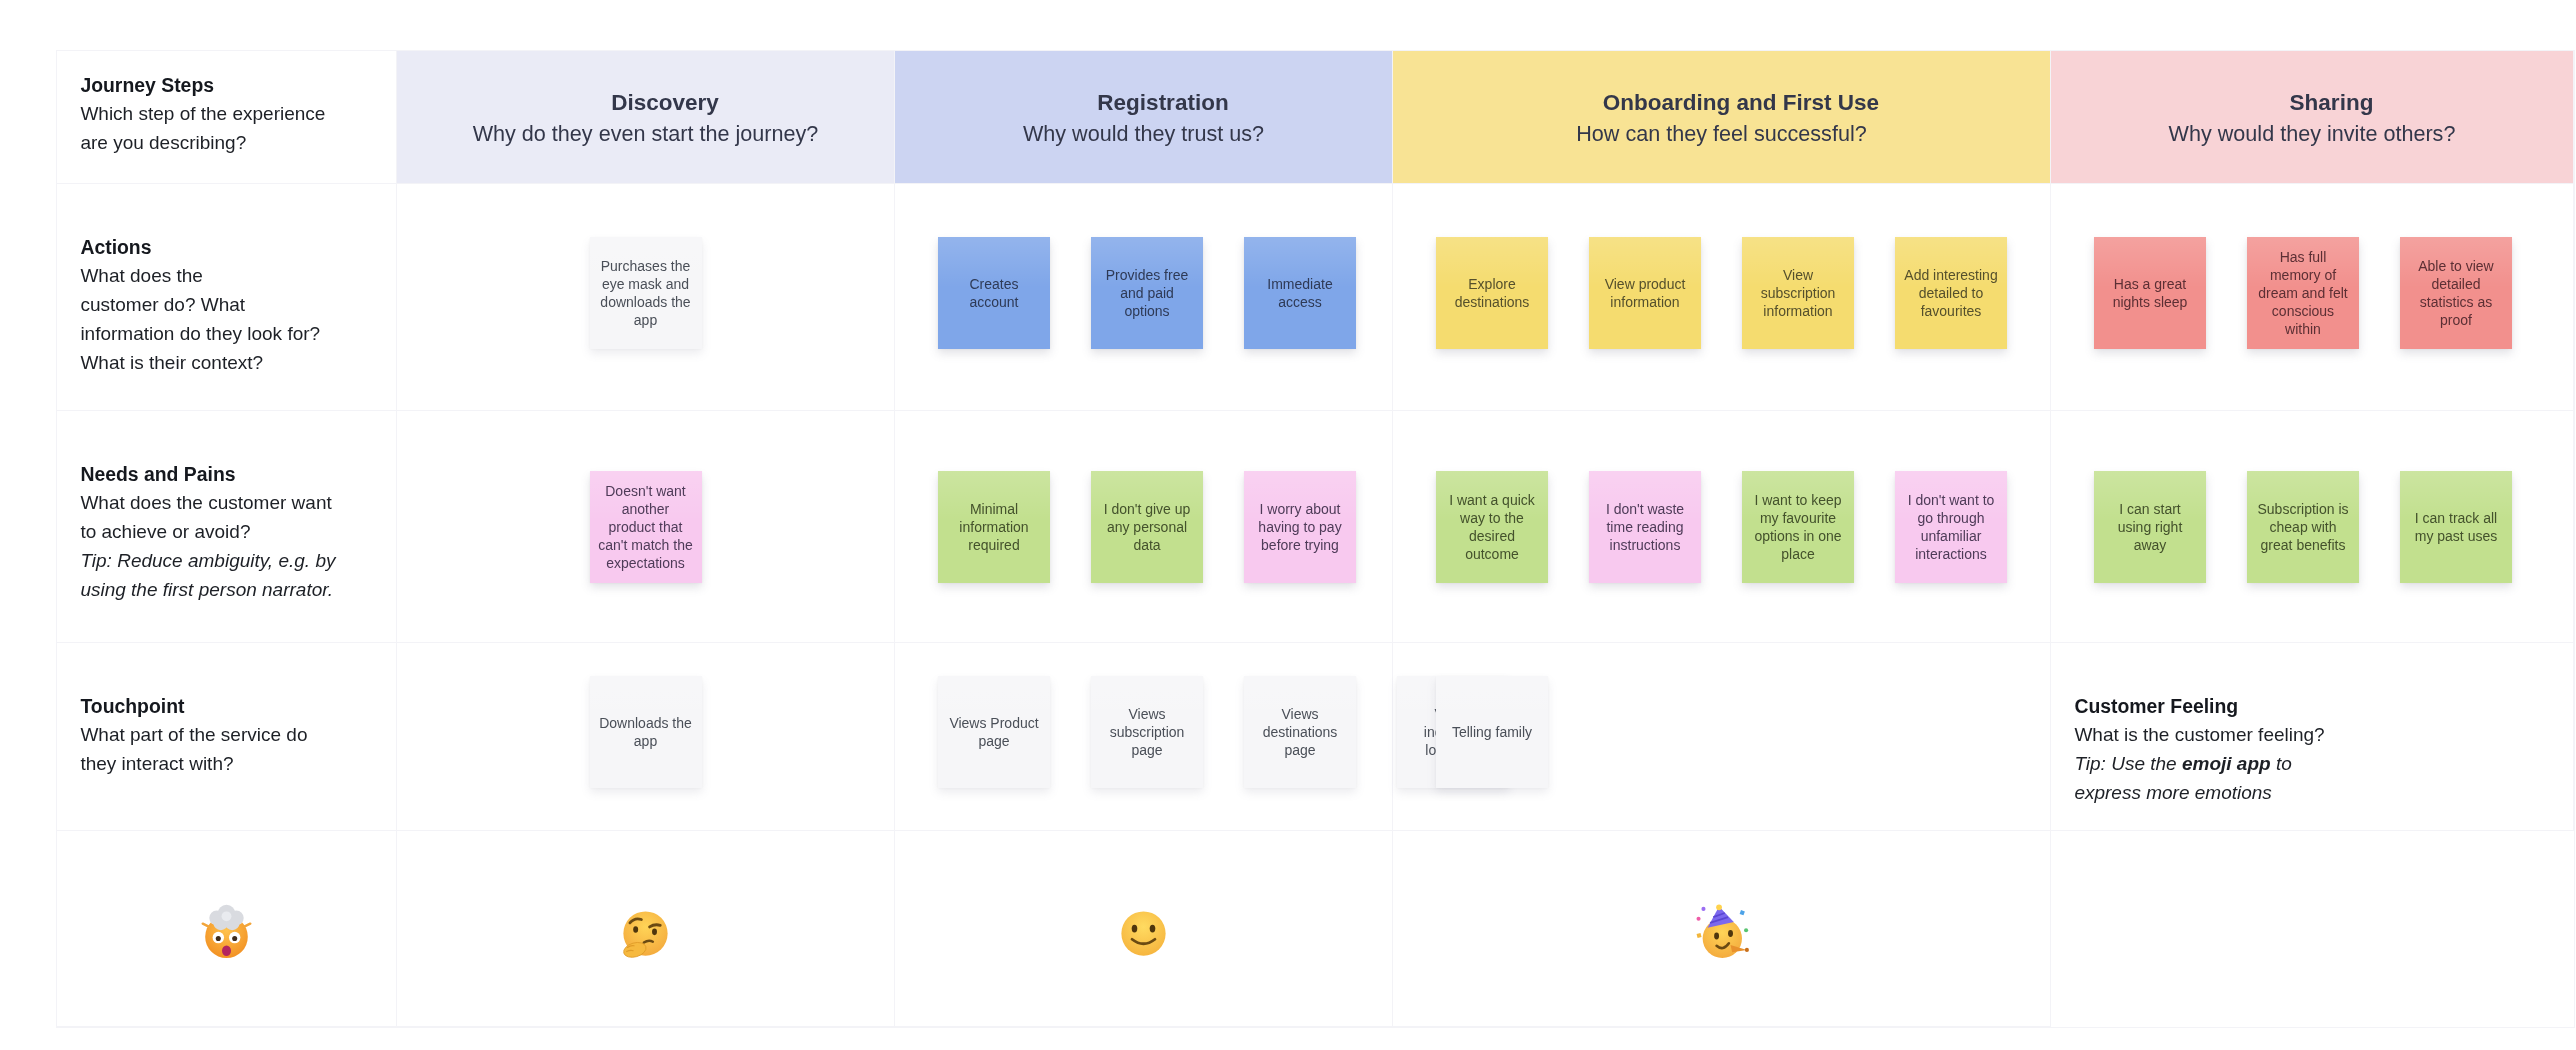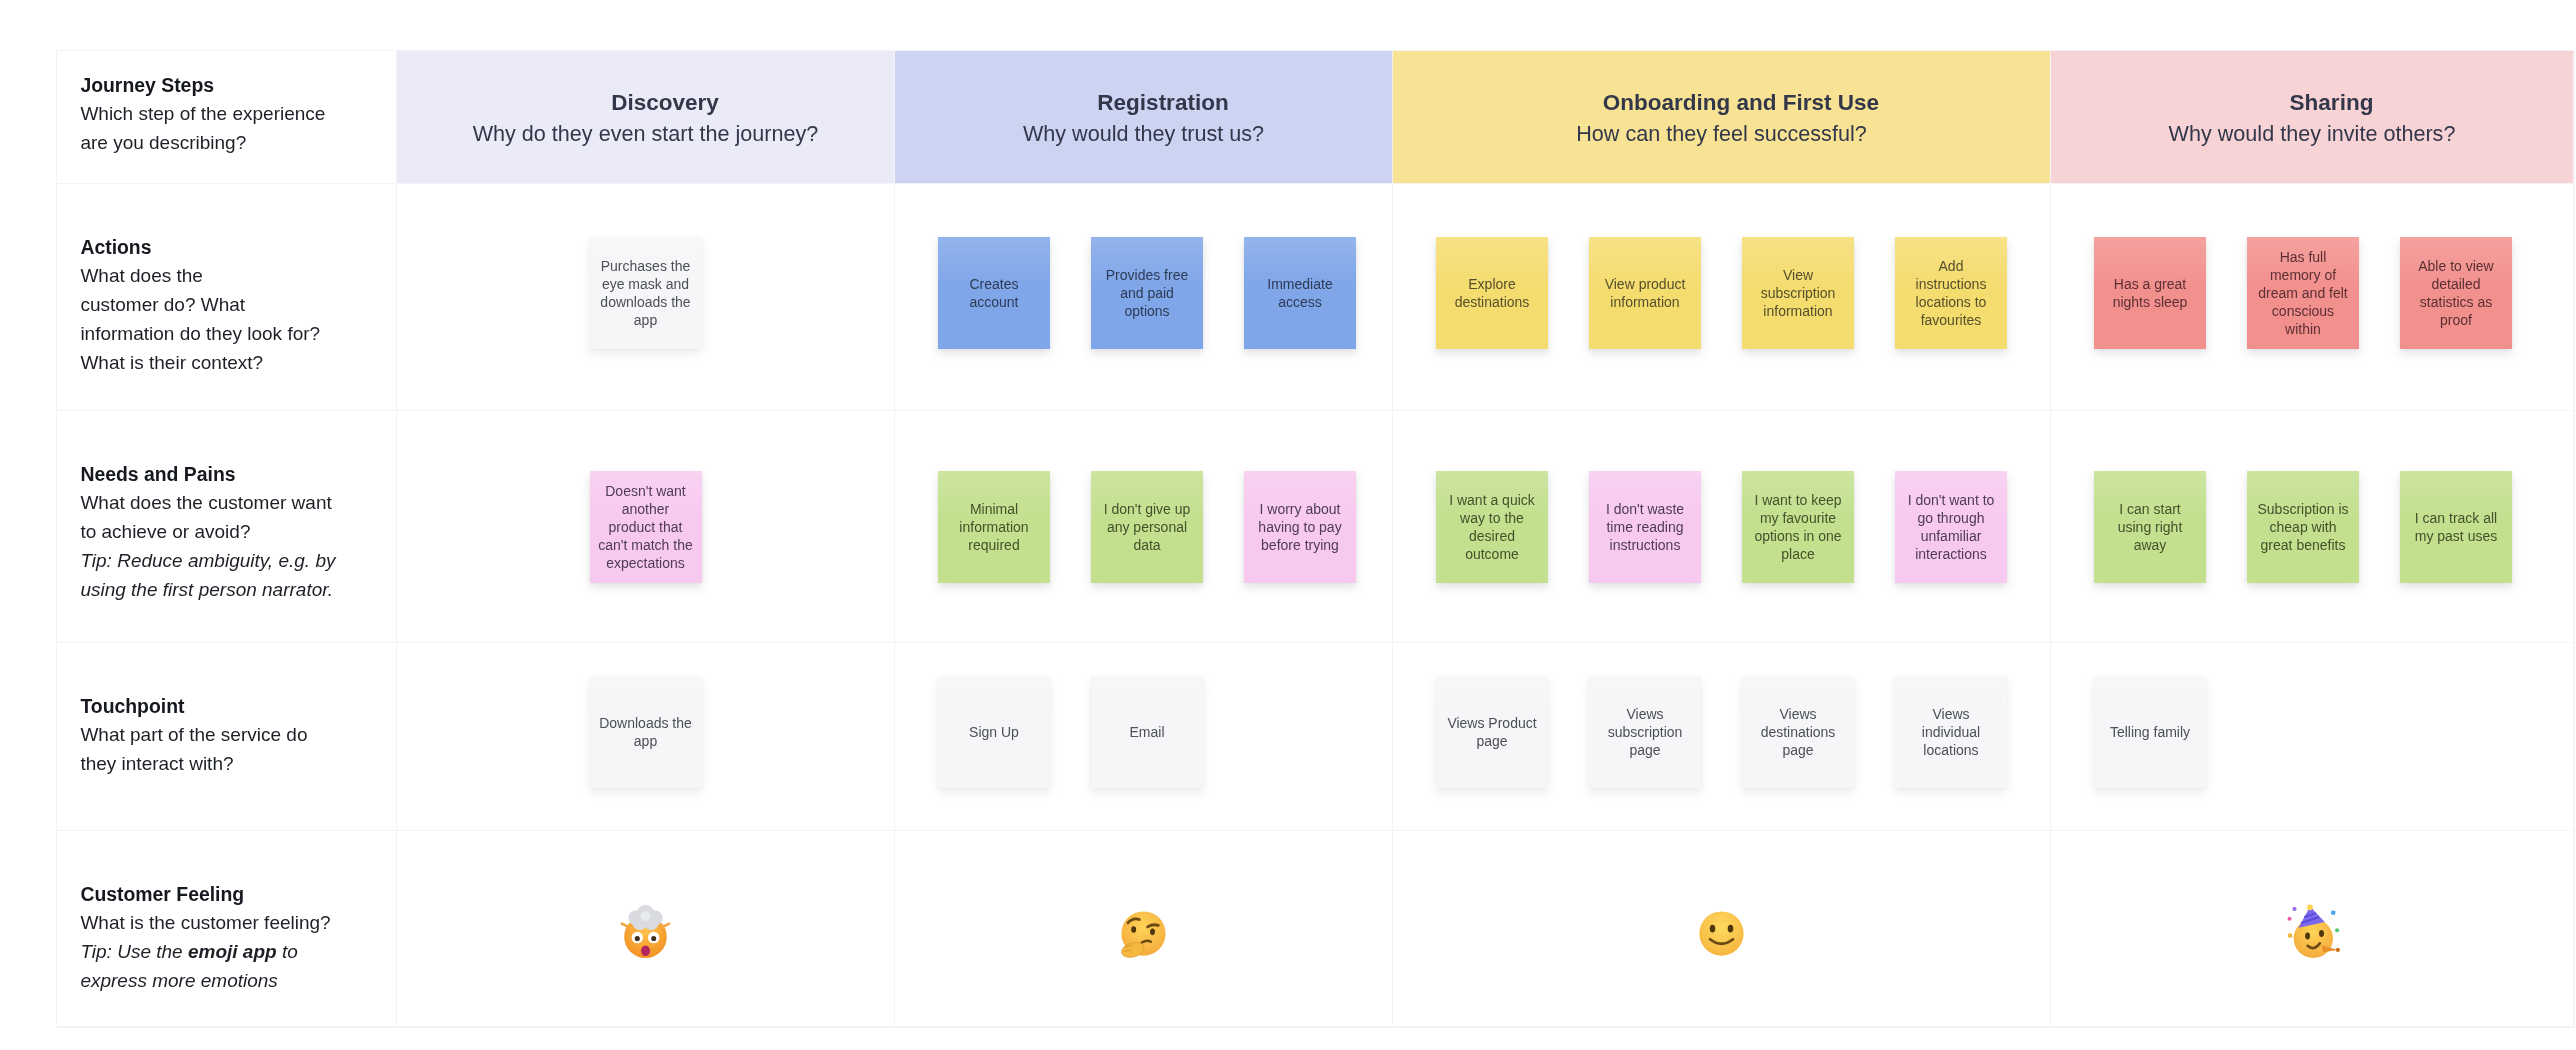--- a/index.html
+++ b/index.html
@@ -102,21 +102,21 @@
     </div>
   <div class="cell stickies left pt-actions">
       <div class="sticky blue">Creates account</div>
       <div class="sticky blue">Provides free and paid options</div>
       <div class="sticky blue">Immediate access</div>
     </div>
   <div class="cell stickies left pt-actions">
       <div class="sticky yellow">Explore destinations</div>
       <div class="sticky yellow">View product information</div>
       <div class="sticky yellow">View subscription information</div>
-      <div class="sticky yellow">Add instructions locations to favourites</div>
+      <div class="sticky yellow">Add interesting detailed to favourites</div>
     </div>
   <div class="cell stickies left pt-actions">
       <div class="sticky salmon">Has a great nights sleep</div>
       <div class="sticky salmon">Has full memory of dream and felt conscious within</div>
       <div class="sticky salmon">Able to view detailed statistics as proof</div>
     </div>
 
   <div class="cell label-cell">
     <div class="lbl-title">Needs and Pains</div>
     <div class="lbl-desc">What does the customer want
@@ -144,24 +144,20 @@
       <div class="sticky green">I can track all my past uses</div>
     </div>
 
   <div class="cell label-cell">
     <div class="lbl-title">Touchpoint</div>
     <div class="lbl-desc">What part of the service do
 they interact with?</div>
   </div>
   <div class="cell stickies center pt-touch">
       <div class="sticky white">Downloads the app</div>
-    </div>
-  <div class="cell stickies left pt-touch">
-      <div class="sticky white">Sign Up</div>
-      <div class="sticky white">Email</div>
     </div>
   <div class="cell stickies left pt-touch">
       <div class="sticky white">Views Product page</div>
       <div class="sticky white">Views subscription page</div>
       <div class="sticky white">Views destinations page</div>
       <div class="sticky white">Views individual locations</div>
     </div>
   <div class="cell stickies left pt-touch">
       <div class="sticky white">Telling family</div>
     </div>

